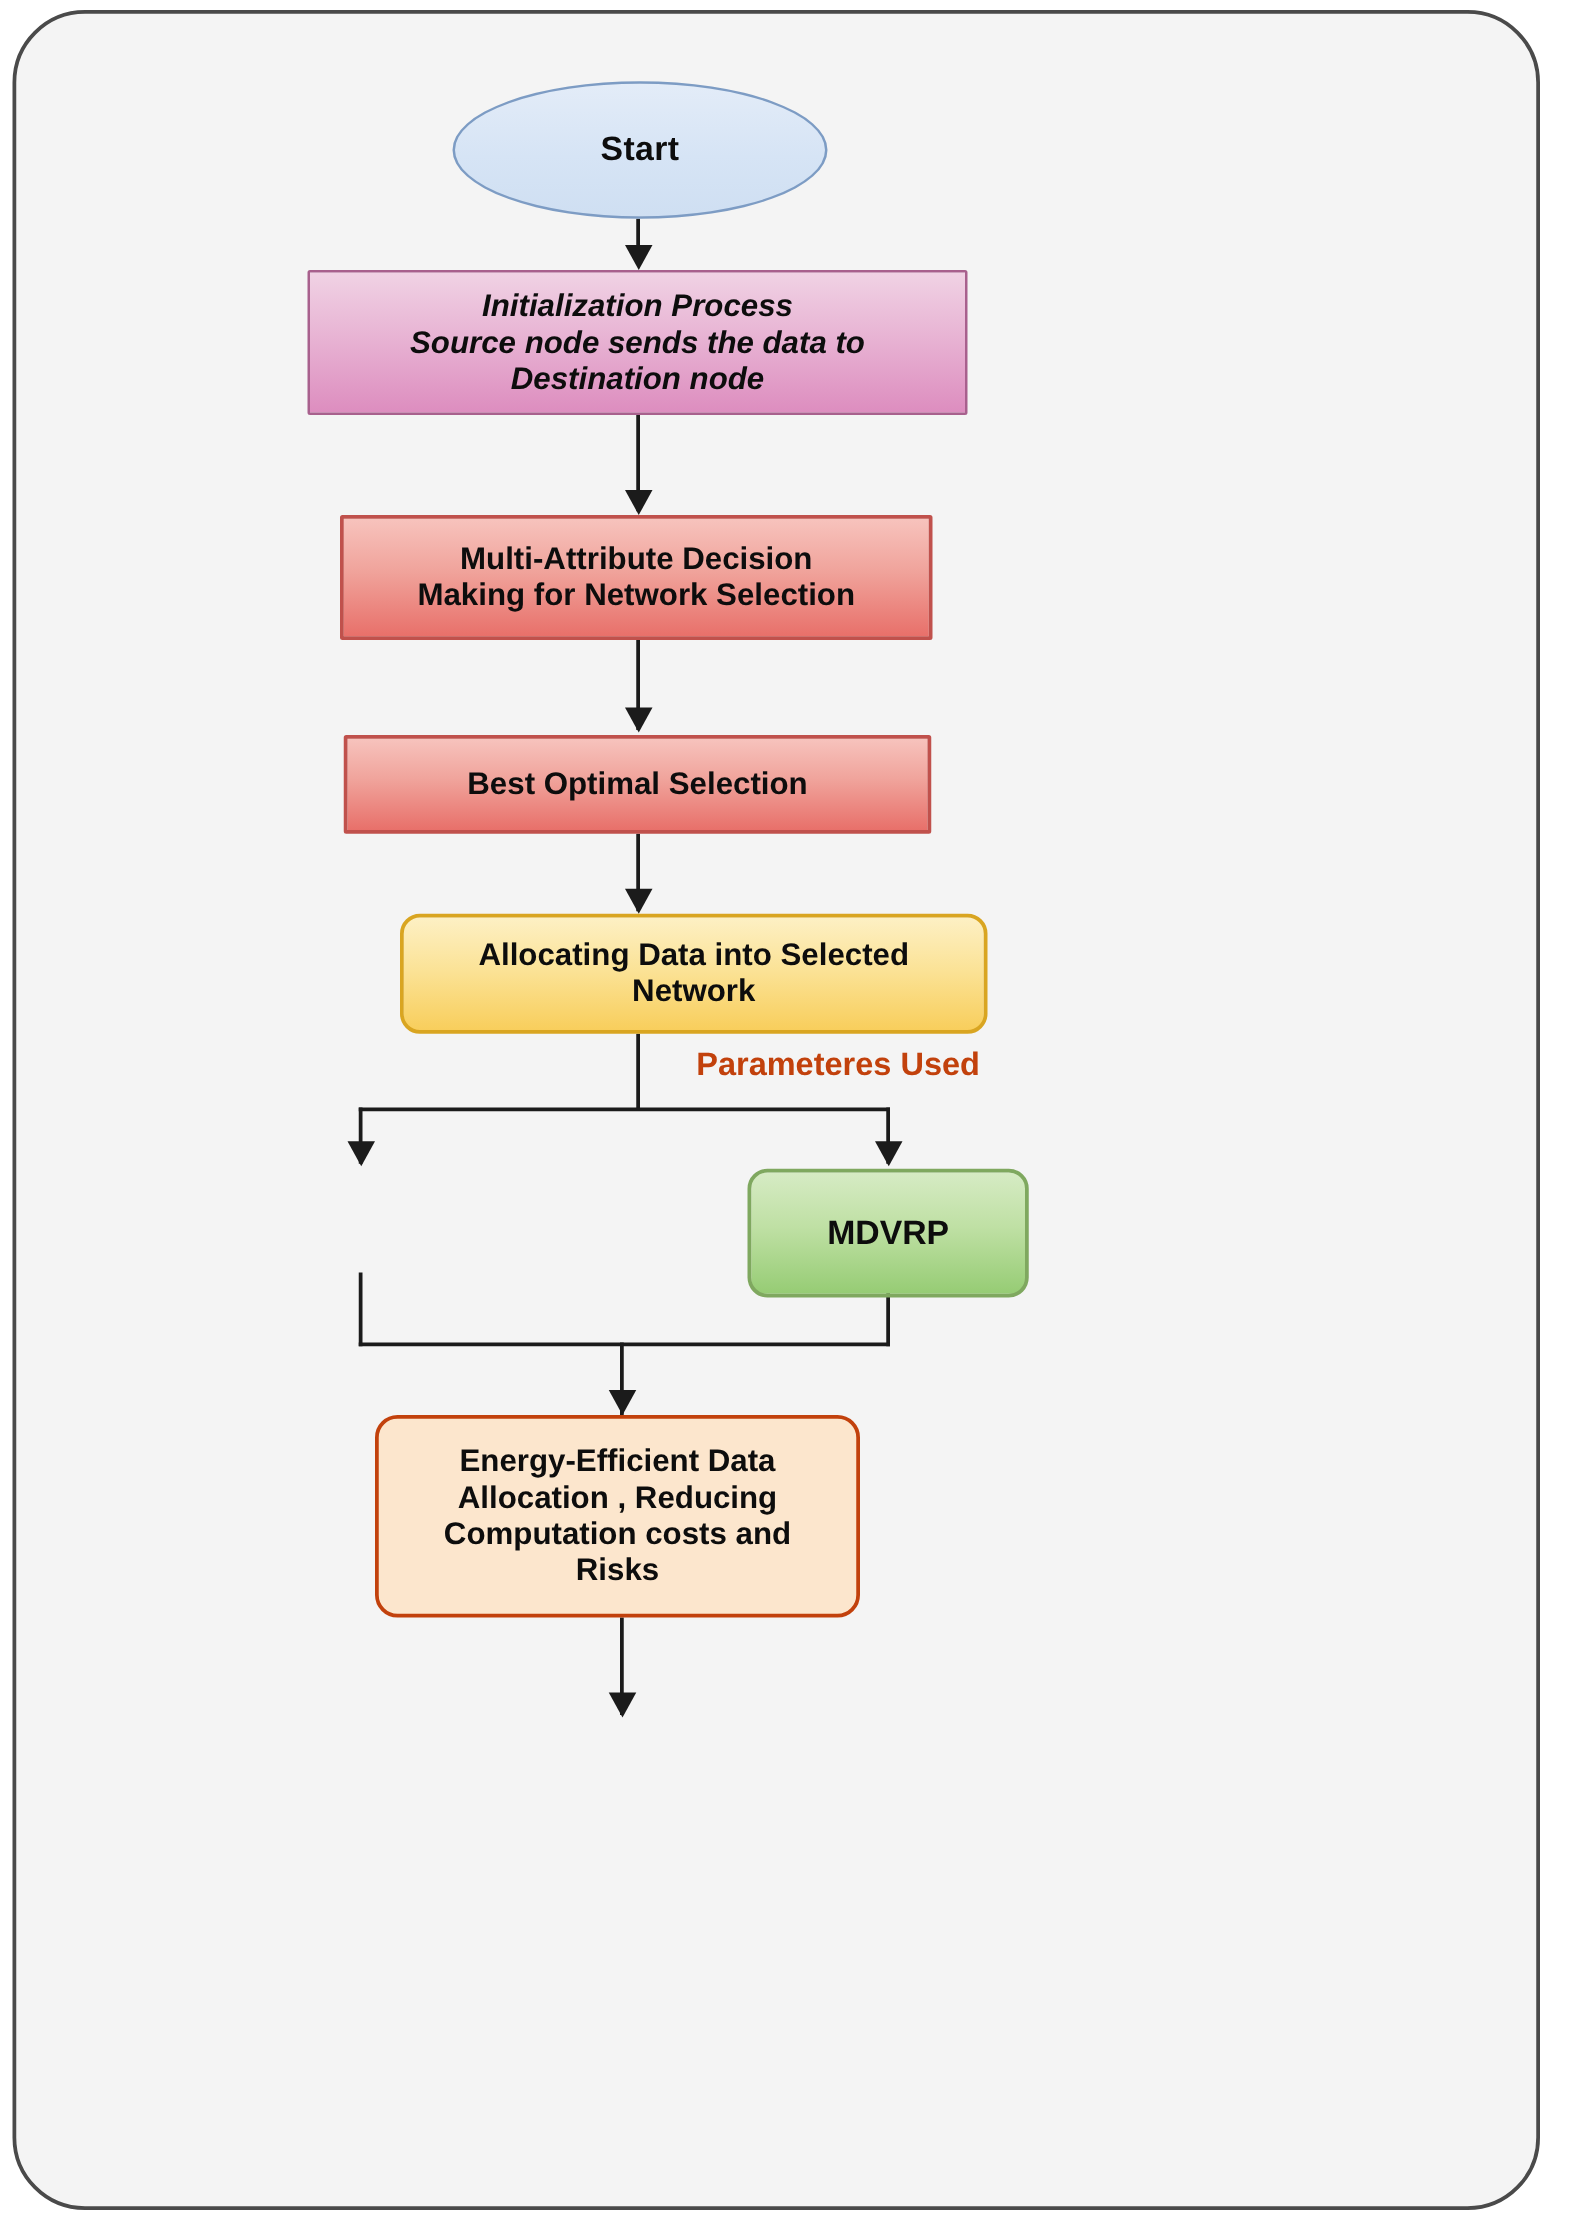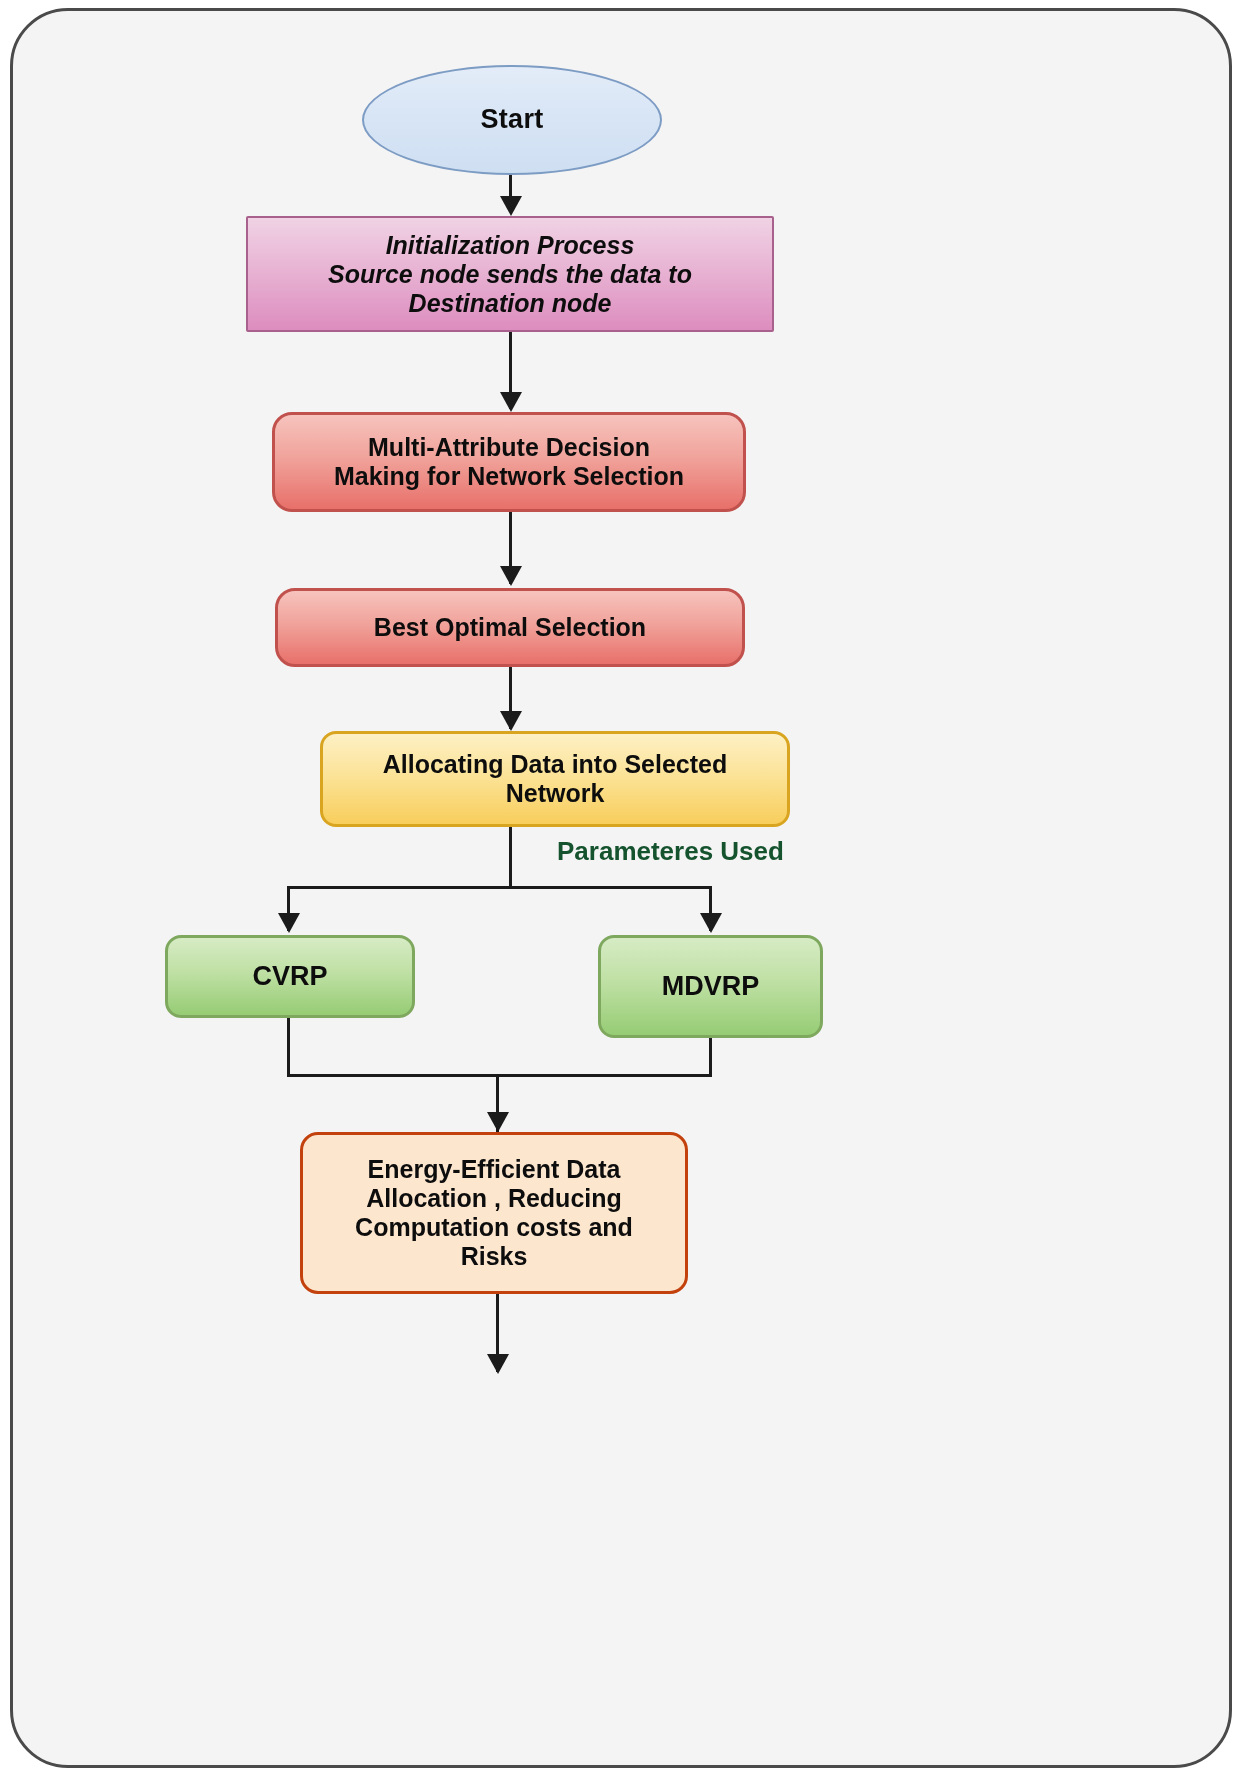--- a/index.html
+++ b/index.html
@@ -59,21 +59,21 @@
     background: linear-gradient(180deg, #f0d2e4 0%, #e8b4d4 45%, #dd8dbf 100%);
     border: 2px solid #a8608d;
     border-radius: 2px;
     font-size: 25px;
     font-style: italic;
   }
   
   .box-red {
     background: linear-gradient(180deg, #f7c3bd 0%, #f0a39b 45%, #e8706a 100%);
     border: 3px solid #c0514c;
-    border-radius: 20px;
+    border-radius: 2px;
     font-size: 25px;
   }
   
   .box-yellow {
     background: linear-gradient(180deg, #fdf0c4 0%, #fbe295 48%, #f8ce5c 100%);
     border: 3px solid #d9a521;
     border-radius: 16px;
     font-size: 25px;
     margin-left: 45px;
   }
@@ -105,21 +105,21 @@
     height: 0;
     border-left: 11px solid transparent;
     border-right: 11px solid transparent;
     border-top: 20px solid #1b1b1b;
     z-index: 3;
   }
   .edge-label {
     position: absolute;
     font-size: 26px;
     font-weight: bold;
-    color: #14532d;
+    color: #c2410c;
     white-space: nowrap;
     z-index: 6;
   }
 </style>
 </head>
 <body>
 
 <div id="canvas">
 
   <div class="outer-frame"></div>
@@ -165,23 +165,20 @@
   <div class="edge-label" style="left:557px; top:836px;">Parameteres Used</div>
 
   <div class="line-h" style="left:287px; top:886px; width:425px;"></div>
 
   <div class="line-v" style="left:287px; top:886px; height:45px;"></div>
   <div class="arrow-head" style="left:278px; top:913px;"></div>
 
   <div class="line-v" style="left:709px; top:886px; height:45px;"></div>
   <div class="arrow-head" style="left:700px; top:913px;"></div>
 
-  <div class="node box-green" style="left:165px; top:935px; width:250px; height:83px;">
-    <span class="node-text">CVRP</span>
-  </div>
 
   <div class="node box-green" style="left:598px; top:935px; width:225px; height:103px;">
     <span class="node-text">MDVRP</span>
   </div>
 
   <div class="line-v" style="left:287px; top:1018px; height:59px;"></div>
 
   <div class="line-v" style="left:709px; top:1018px; height:59px;"></div>
 
   <div class="line-h" style="left:287px; top:1074px; width:425px;"></div>

